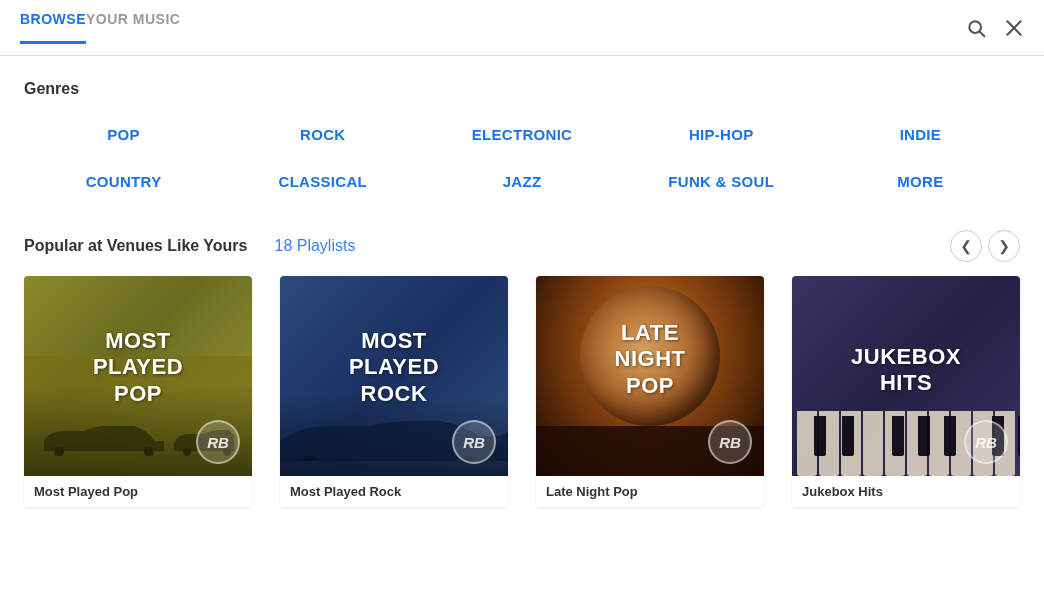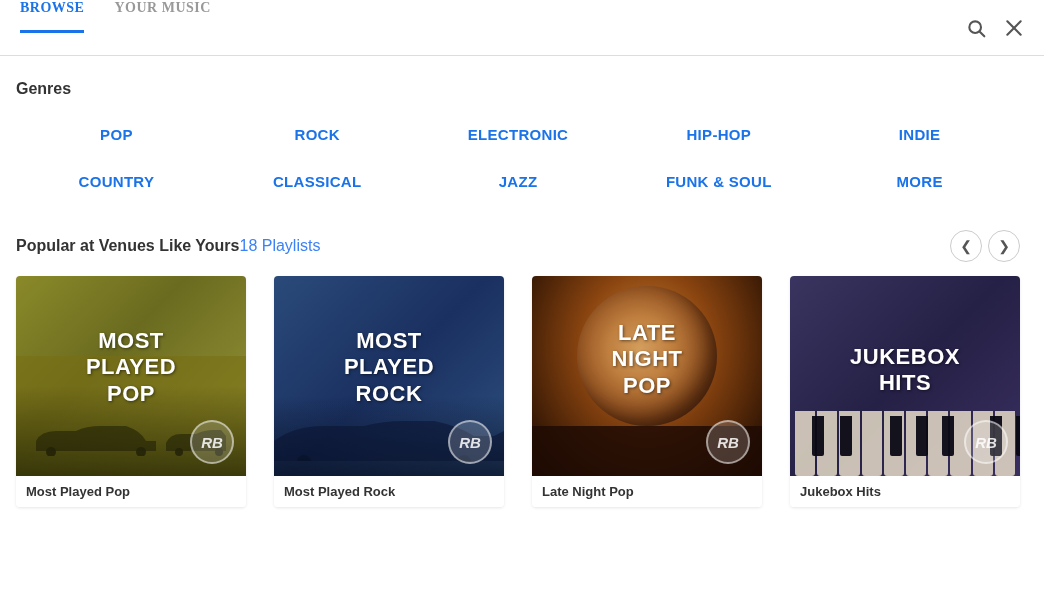--- a/index.html
+++ b/index.html
@@ -16,24 +16,22 @@
       background: #fff;
       border-bottom: 1px solid #ddd;
       display: flex;
       align-items: center;
       padding: 0 20px;
       height: 56px;
       justify-content: space-between;
     }
     .nav-tabs {
       display: flex;
-      align-items: flex-start;
+      align-items: center;
       height: 100%;
-      gap: 30px;
-      font-family: Liberation Serif, serif;
     }
     .nav-tab {
       font-size: 14px;
       font-weight: 700;
       letter-spacing: 0.5px;
       padding-bottom: 14px;
       cursor: pointer;
       border-bottom: 3px solid transparent;
       color: #999;
       text-transform: uppercase;
@@ -53,21 +51,21 @@
       cursor: pointer;
       font-size: 20px;
       color: #555;
       display: flex;
       align-items: center;
     }
 
     
     .content {
       background: #fff;
-      padding: 24px 24px 0 16px;
+      padding: 24px 24px 0 24px;
       height: calc(609px - 56px);
       overflow: hidden;
     }
 
     
     .section-title {
       font-size: 16px;
       font-weight: 600;
       color: #333;
       margin-bottom: 20px;
@@ -92,21 +90,21 @@
     
     .popular-header {
       display: flex;
       align-items: center;
       justify-content: space-between;
       margin-bottom: 14px;
     }
     .popular-title-area {
       display: flex;
       align-items: baseline;
-      gap: 0;
+      gap: 27px;
     }
     .popular-title {
       font-size: 16px;
       font-weight: 600;
       color: #333;
     }
     .popular-count {
       font-size: 16px;
       color: #3b82f6;
     }

